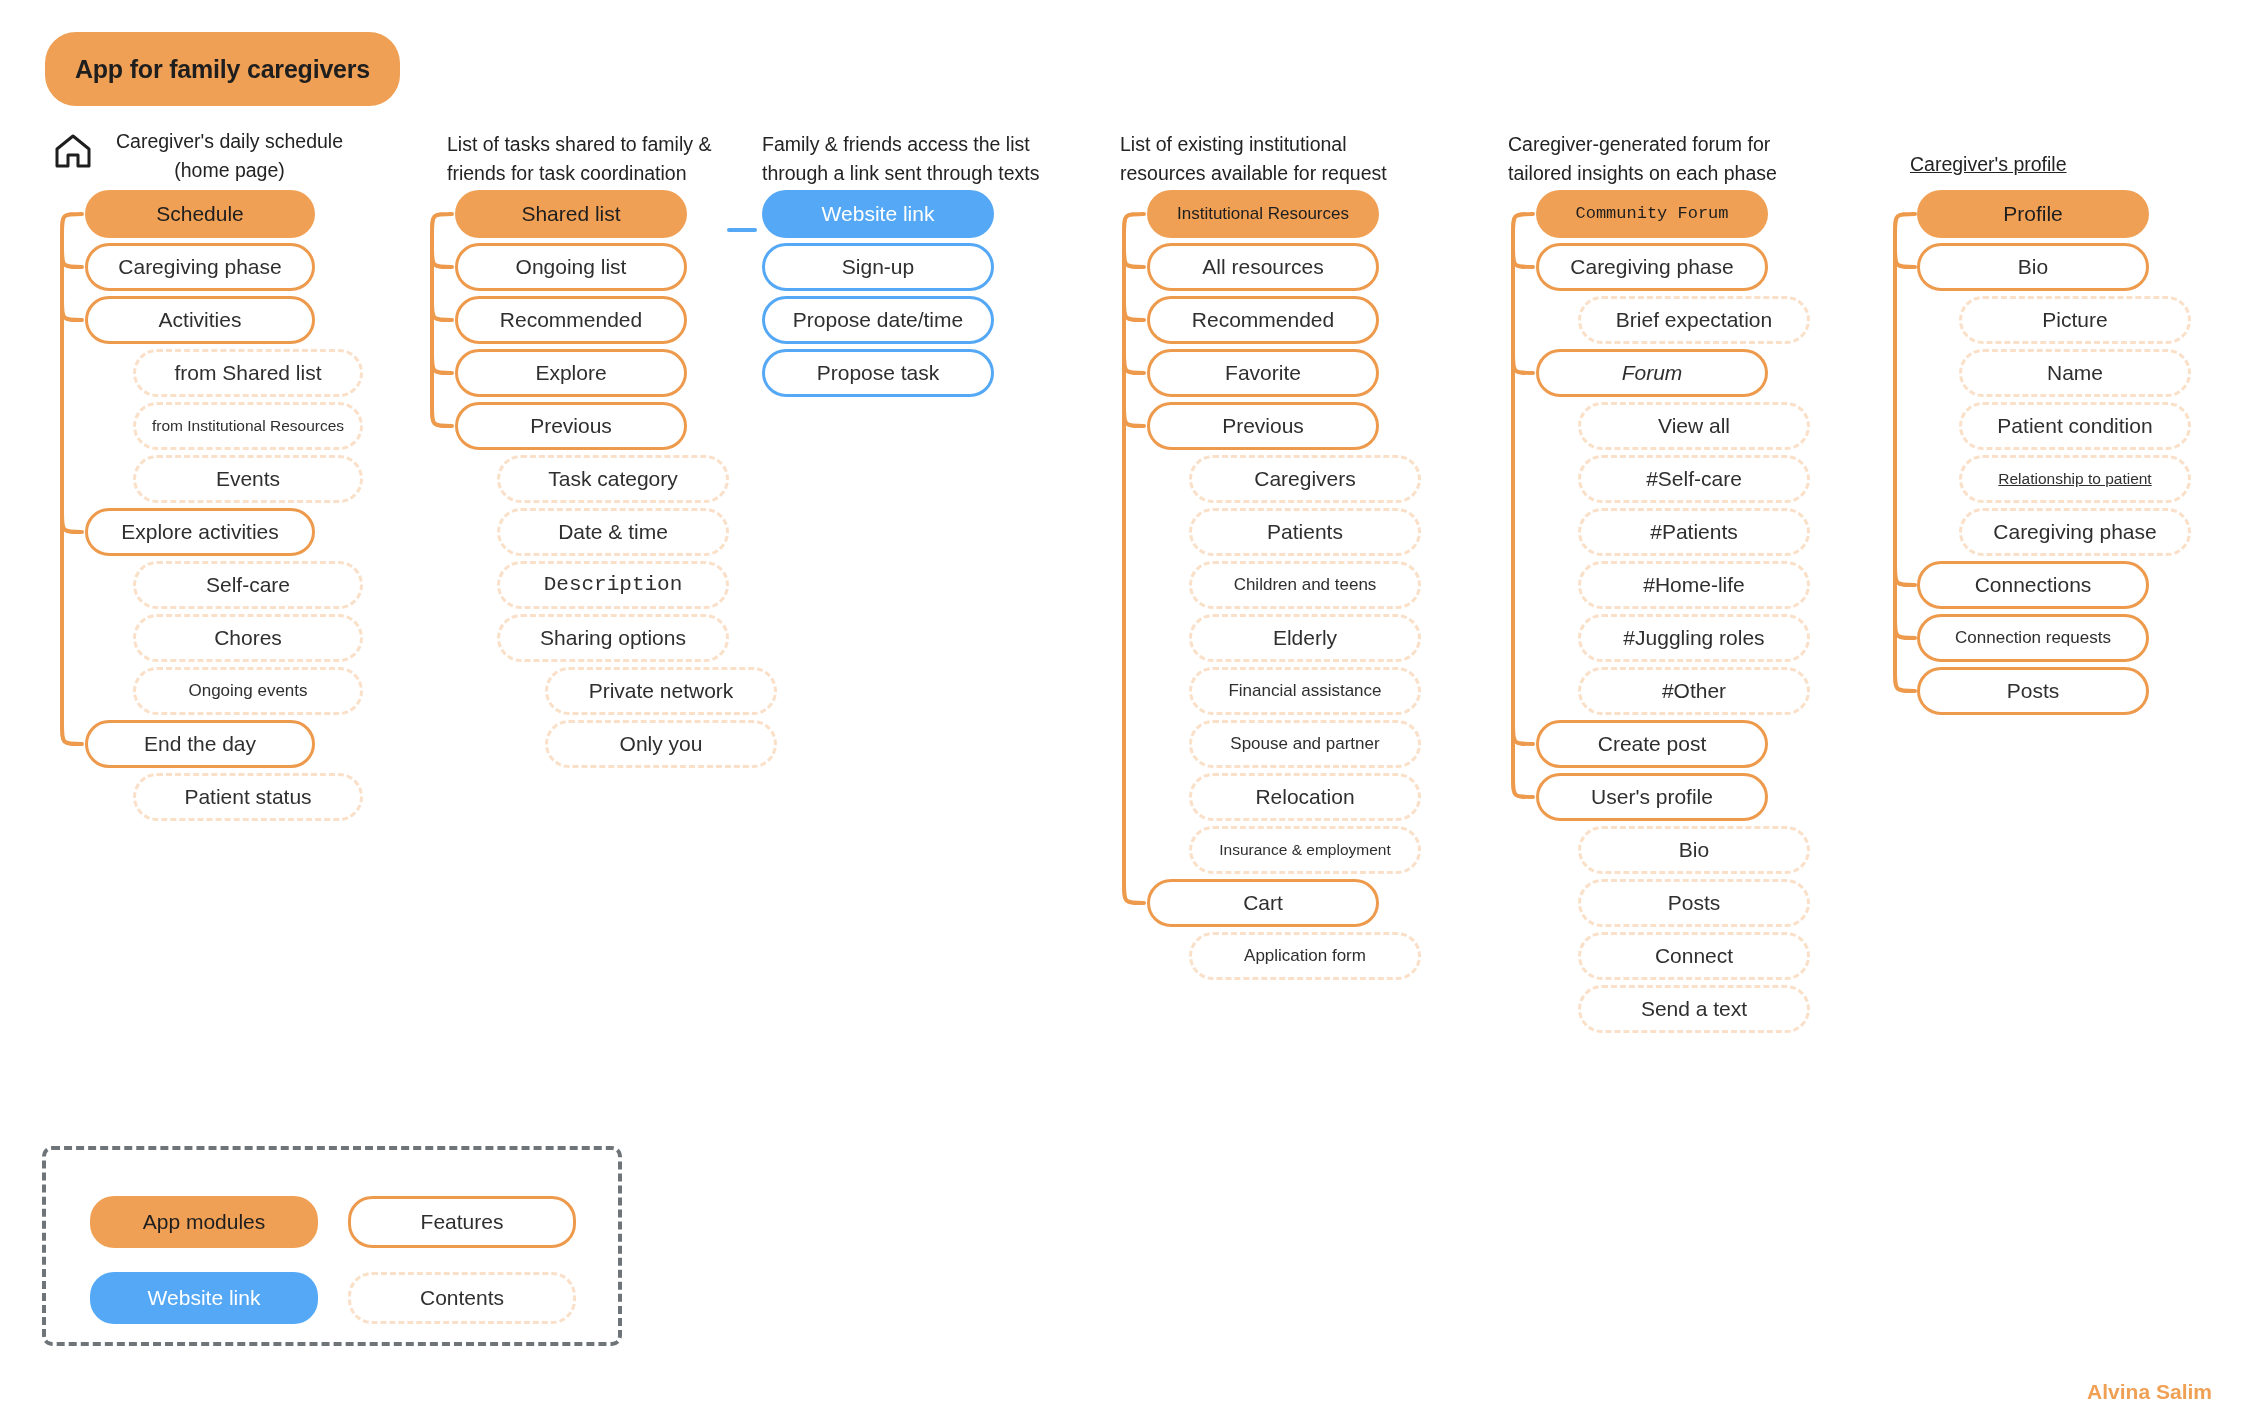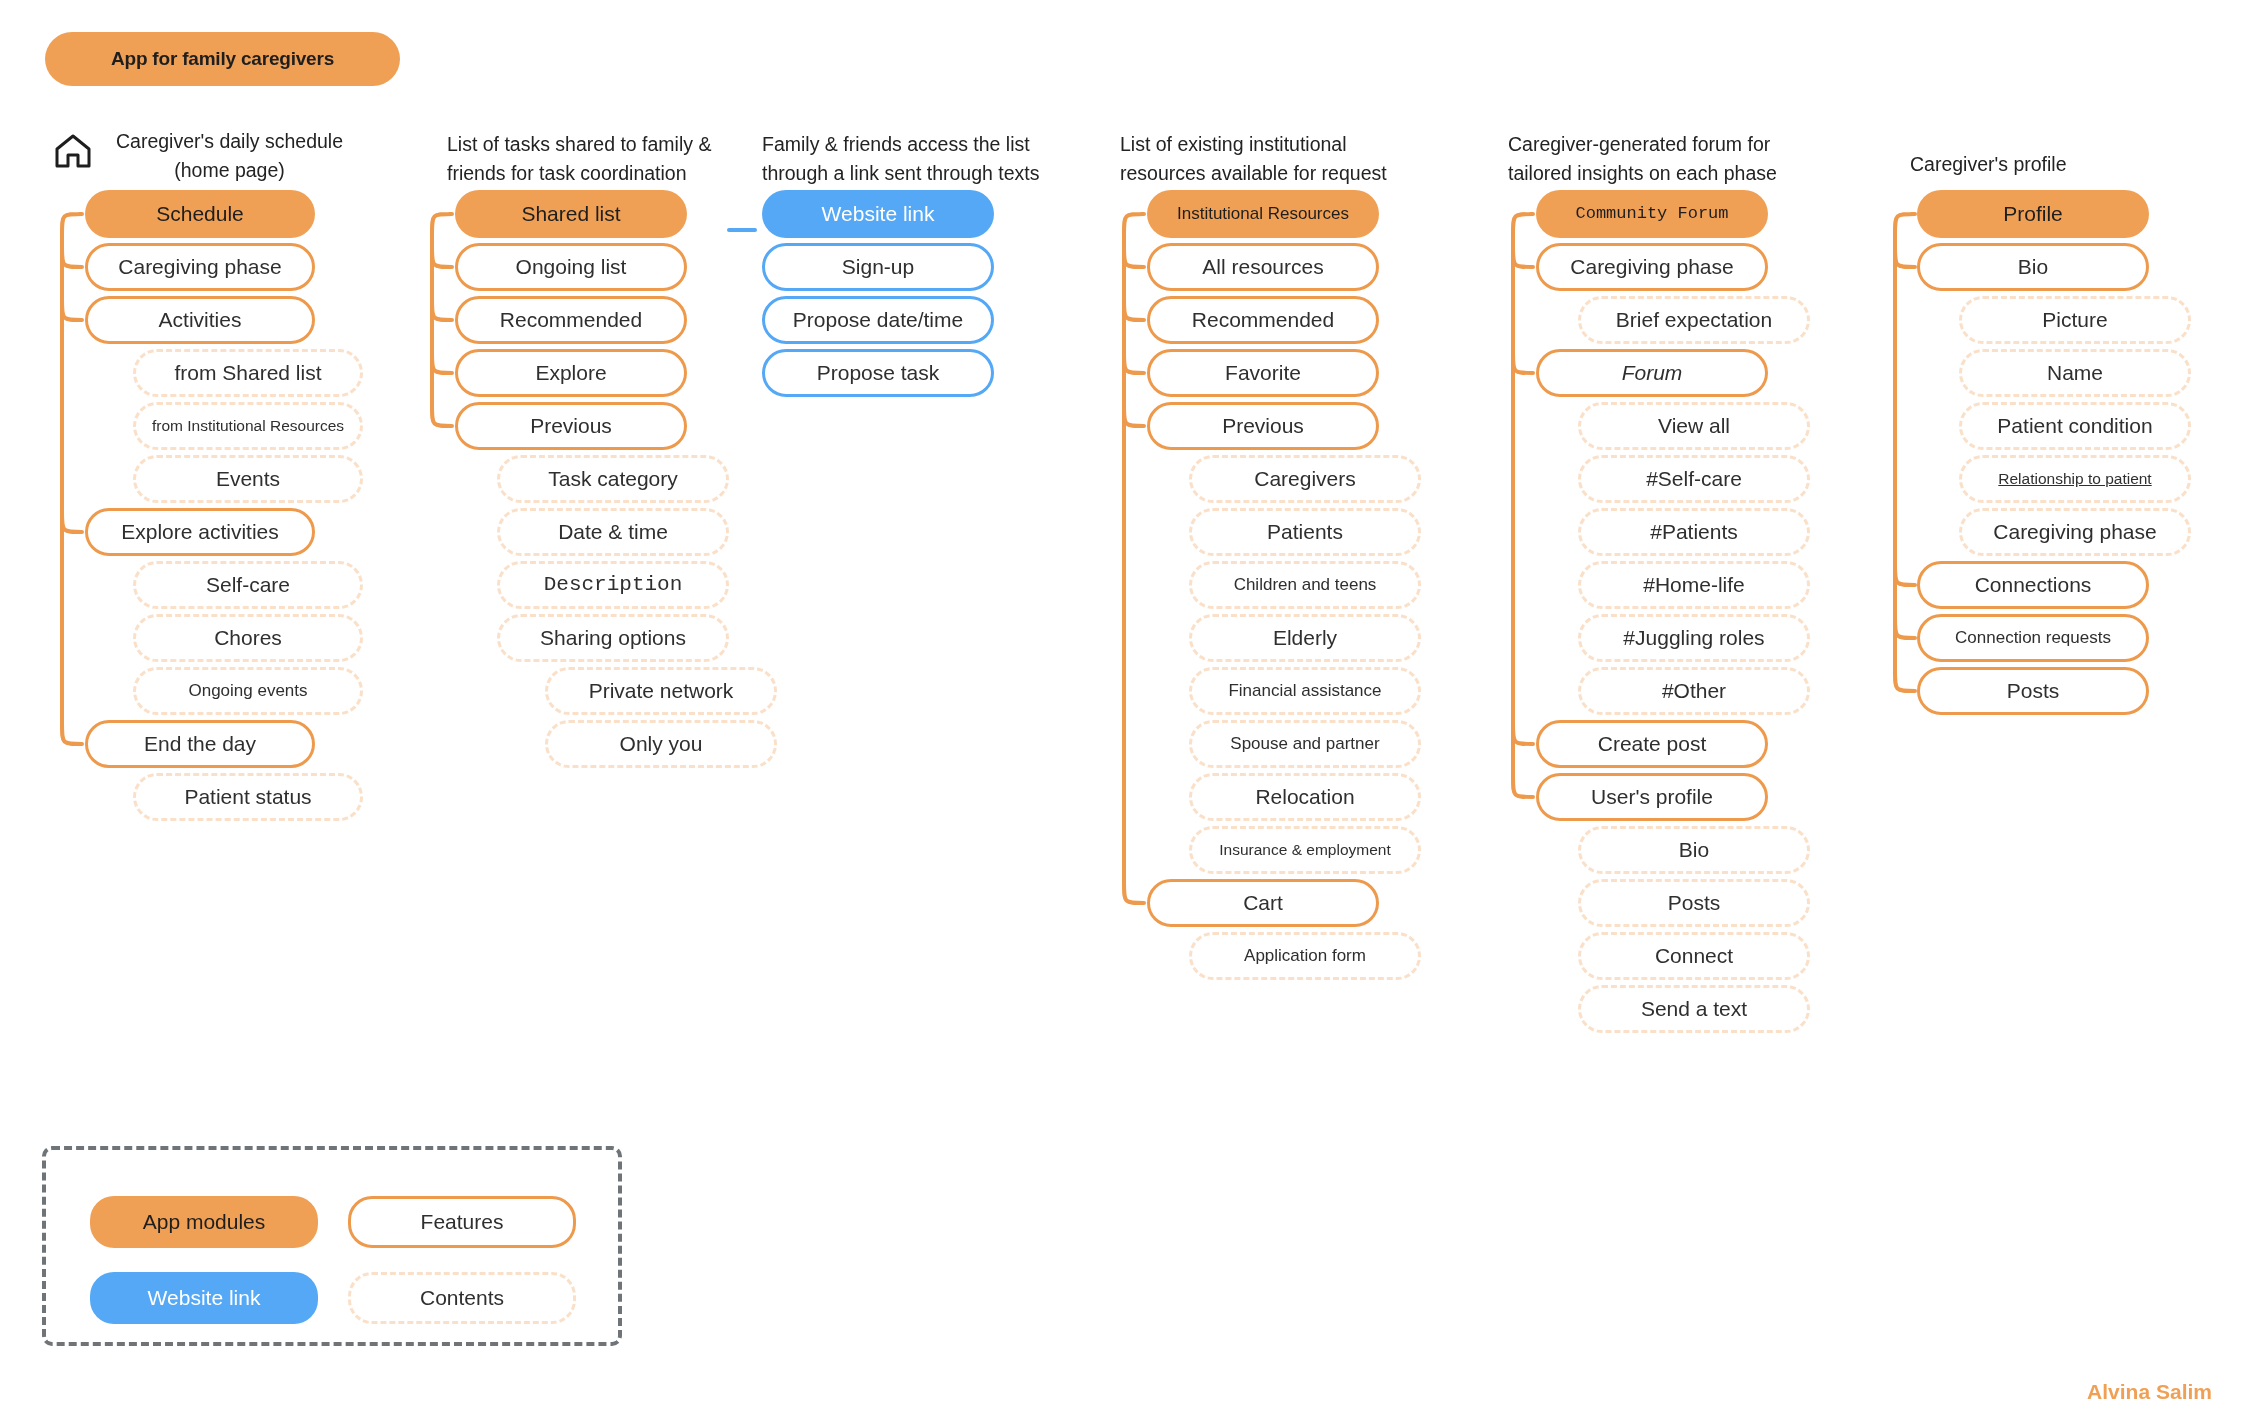--- a/index.html
+++ b/index.html
@@ -5,24 +5,24 @@
   html,body{margin:0;padding:0;}
   body{
     width:2254px;height:1428px;background:#ffffff;
     font-family:"Liberation Sans", sans-serif;
     color:#2f2f2f;position:relative;overflow:hidden;
   }
   .canvas{position:relative;width:2254px;height:1428px;}
 
   
   .title-pill{
-    position:absolute;left:45px;top:32px;width:355px;height:54px;
+    position:absolute;left:45px;top:32px;width:355px;height:74px;
     background:#F0A055;border-radius:31px;
     display:flex;align-items:center;justify-content:center;
-    font-size:19px;font-weight:bold;color:#1e1e1e;letter-spacing:-0.2px;
+    font-size:25px;font-weight:bold;color:#1e1e1e;letter-spacing:-0.2px;
   }
 
   
   .caption{
     position:absolute;font-size:19.5px;line-height:29px;color:#232323;
     white-space:pre-line;
   }
 
   
   .home-icon{position:absolute;left:52px;top:130px;width:42px;height:42px;}
@@ -182,21 +182,21 @@
       <div class="node content" style="left: 1578px; top: 508px; width: 232px; height: 48px;">#Patients</div>
       <div class="node content" style="left: 1578px; top: 561px; width: 232px; height: 48px;">#Home-life</div>
       <div class="node content" style="left: 1578px; top: 614px; width: 232px; height: 48px;">#Juggling roles</div>
       <div class="node content" style="left: 1578px; top: 667px; width: 232px; height: 48px;">#Other</div>
       <div class="node feature" style="left: 1536px; top: 720px; width: 232px; height: 48px;">Create post</div>
       <div class="node feature" style="left: 1536px; top: 773px; width: 232px; height: 48px;">User's profile</div>
       <div class="node content" style="left: 1578px; top: 826px; width: 232px; height: 48px;">Bio</div>
       <div class="node content" style="left: 1578px; top: 879px; width: 232px; height: 48px;">Posts</div>
       <div class="node content" style="left: 1578px; top: 932px; width: 232px; height: 48px;">Connect</div>
       <div class="node content" style="left: 1578px; top: 985px; width: 232px; height: 48px;">Send a text</div>
-      <div class="caption" style="left: 1910px; top: 150px;">Caregiver's profile</div>
+      <div class="caption" style="left: 1910px; top: 150px; text-decoration: underline;">Caregiver's profile</div>
       <div class="node module" style="left: 1917px; top: 190px; width: 232px; height: 48px;">Profile</div>
       <div class="node feature" style="left: 1917px; top: 243px; width: 232px; height: 48px;">Bio</div>
       <div class="node content" style="left: 1959px; top: 296px; width: 232px; height: 48px;">Picture</div>
       <div class="node content" style="left: 1959px; top: 349px; width: 232px; height: 48px;">Name</div>
       <div class="node content" style="left: 1959px; top: 402px; width: 232px; height: 48px;">Patient condition</div>
       <div class="node content fs-xsmall" style="left: 1959px; top: 455px; width: 232px; height: 48px; text-decoration: underline;">Relationship to patient</div>
       <div class="node content" style="left: 1959px; top: 508px; width: 232px; height: 48px;">Caregiving phase</div>
       <div class="node feature" style="left: 1917px; top: 561px; width: 232px; height: 48px;">Connections</div>
       <div class="node feature fs-small" style="left: 1917px; top: 614px; width: 232px; height: 48px;">Connection requests</div>
       <div class="node feature" style="left: 1917px; top: 667px; width: 232px; height: 48px;">Posts</div>

